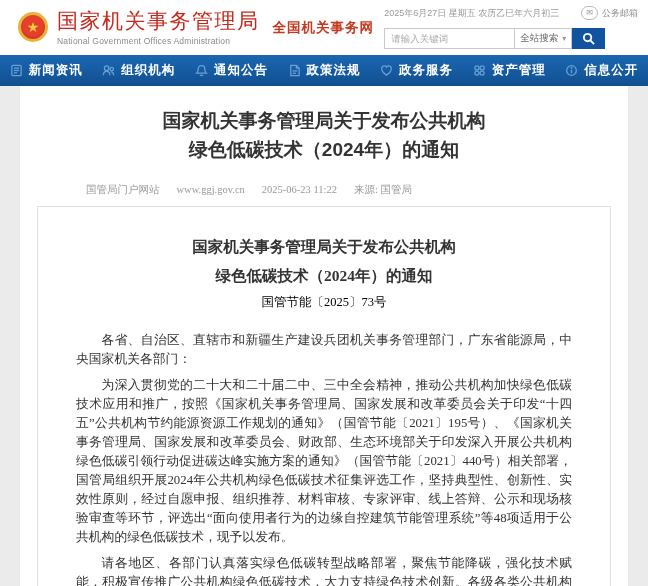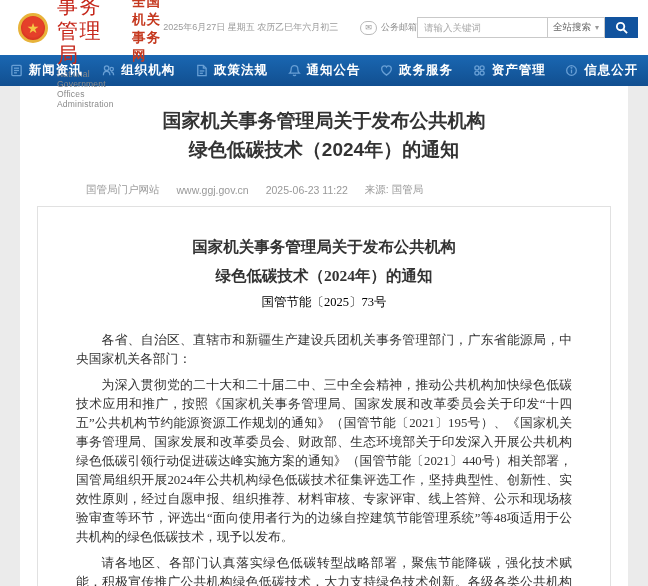--- a/index.html
+++ b/index.html
@@ -21,21 +21,21 @@
     background: radial-gradient(circle at 50% 45%, #e5402a 55%, #bf2012 100%);
     border: 3px solid #e8b33a;
     display: flex; align-items: center; justify-content: center;
     color: #f6c844; font-size: 14px; line-height: 1; flex: 0 0 auto;
   }
   .brand-text { margin-left: 9px; }
   .site-name { font-size: 21px; font-weight: normal; color: #c6281c; letter-spacing: 1.5px; line-height: 1.15; }
   .site-name-en { font-size: 8.5px; color: #8a8a8a; margin-top: 2px; letter-spacing: .2px; }
   .portal-name { margin-left: 13px; align-self: center; padding-top: 2px;
     color: #c5391f; font-weight: bold; font-size: 13.5px; letter-spacing: 1px; cursor: pointer; }
-  .header-right { display: flex; flex-direction: row; justify-content: center; gap: 0; }
+  .header-right { display: flex; flex-direction: column; justify-content: center; gap: 8px; }
   .date-row { display: flex; align-items: center; font-size: 9px; color: #9a9a9a; white-space: nowrap; }
   .mailbox { display: flex; align-items: center; gap: 4px; margin-left: 22px; color: #8c8c8c; cursor: pointer; }
   .envelope-badge { border: 1px solid #b9b9b9; border-radius: 8px; padding: 0 4px; font-size: 8px; color: #9a9a9a; line-height: 12px; }
   .search-row { display: flex; height: 21px; }
   .search-input {
     width: 130px; border: 1px solid #c9c9c9; border-right: none;
     font-size: 9.5px; padding: 0 6px; color: #444; outline: none;
   }
   .search-input::placeholder { color: #aaa; }
   .search-scope {
@@ -59,21 +59,21 @@
   .nav-icon svg { width: 13px; height: 13px; }
   
   .content { margin: 0 20px; background: #fff; height: 500px; padding-top: 16px; }
   .page-title {
     text-align: center; font-size: 19px; font-weight: bold; color: #333;
     line-height: 1.55; margin: 4px 30px 14px;
   }
   .page-title span { display: block; }
   .meta-bar {
     display: flex; justify-content: space-between; align-items: center;
-    padding: 4px 42px 9px 66px; font-size: 10.5px; color: #999;
+    padding: 4px 42px 9px 66px; font-size: 10.5px; color: #999; font-family: Liberation Serif, serif;
   }
   .meta-left { display: flex; gap: 17px; align-items: center; }
   .meta-right { display: flex; gap: 9px; align-items: center; color: #666; }
   .font-sizer { display: flex; gap: 7px; align-items: center; }
   .font-sizer .sz { cursor: pointer; }
   .tool { display: flex; align-items: center; gap: 3px; cursor: pointer; margin-left: 10px; color: #666; }
   .tool svg { width: 12px; height: 12px; }
   .close-glyph { font-size: 12px; color: #888; line-height: 1; }
   
   .article-box {
@@ -153,36 +153,36 @@
           <path d="M1.5 12c0-2.4 1.6-4 3.5-4s3.5 1.6 3.5 4"></path>
           <circle cx="10.5" cy="5.5" r="1.8"></circle>
           <path d="M9.5 8.3c1.8.2 3 1.6 3 3.7"></path>
       </svg>
     </span>
     <span>组织机构</span>
   </a>
   <a class="nav-item">
     <span class="nav-icon">
       <svg viewBox="0 0 14 14" fill="none" stroke="currentColor" stroke-width="1.4">
+        <path d="M7 1.8c-2.3 0-3.6 1.7-3.6 3.8 0 2.6-1 3.6-1.6 4.2h10.4c-.6-.6-1.6-1.6-1.6-4.2 0-2.1-1.3-3.8-3.6-3.8z"></path>
+          <path d="M5.6 11.6a1.5 1.5 0 0 0 2.8 0"></path>
+      </svg>
+    </span>
+    <span>通知公告</span>
+  </a>
+  <a class="nav-item">
+    <span class="nav-icon">
+      <svg viewBox="0 0 14 14" fill="none" stroke="currentColor" stroke-width="1.4">
         <path d="M3 1.5h6l3 3v8H3z"></path>
           <path d="M9 1.5v3h3"></path>
           <line x1="5" y1="7.5" x2="10" y2="7.5"></line>
           <line x1="5" y1="10" x2="8.5" y2="10"></line>
       </svg>
     </span>
     <span>政策法规</span>
-  </a>
-  <a class="nav-item">
-    <span class="nav-icon">
-      <svg viewBox="0 0 14 14" fill="none" stroke="currentColor" stroke-width="1.4">
-        <path d="M7 1.8c-2.3 0-3.6 1.7-3.6 3.8 0 2.6-1 3.6-1.6 4.2h10.4c-.6-.6-1.6-1.6-1.6-4.2 0-2.1-1.3-3.8-3.6-3.8z"></path>
-          <path d="M5.6 11.6a1.5 1.5 0 0 0 2.8 0"></path>
-      </svg>
-    </span>
-    <span>通知公告</span>
   </a>
   <a class="nav-item">
     <span class="nav-icon">
       <svg viewBox="0 0 14 14" fill="none" stroke="currentColor" stroke-width="1.4">
         <path d="M7 12S1.8 8.6 1.8 5.2C1.8 3.4 3.2 2 4.9 2 6 2 6.7 2.6 7 3.2 7.3 2.6 8 2 9.1 2c1.7 0 3.1 1.4 3.1 3.2C12.2 8.6 7 12 7 12z"></path>
       </svg>
     </span>
     <span>政务服务</span>
   </a>
   <a class="nav-item">

